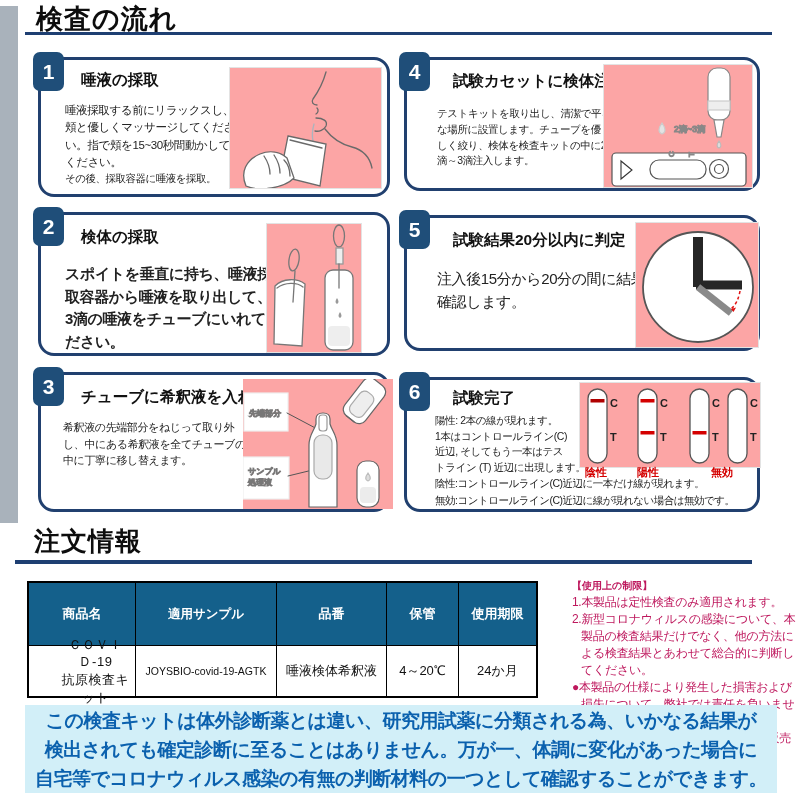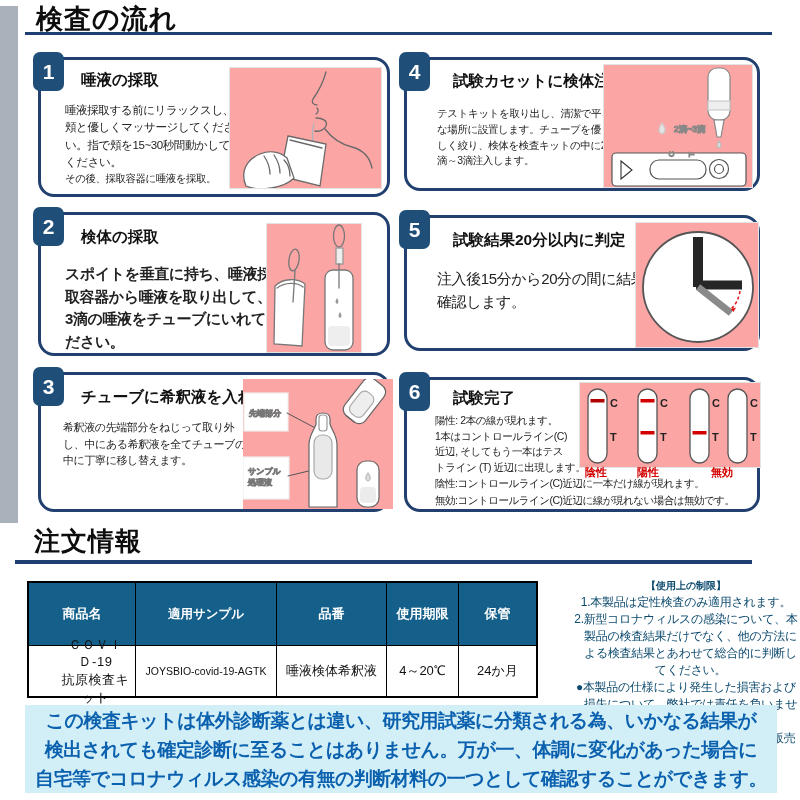--- a/index.html
+++ b/index.html
@@ -52,21 +52,21 @@
     display:grid; grid-template-columns:106px 140px 109px 71px 77px;
     grid-template-rows:62px 50px; border:2px solid #000; background:#000; grid-gap:1px;
   }
   .cell { display:flex; align-items:center; justify-content:center; text-align:center; }
   .th { background:#14608b; color:#fff; font-weight:bold; font-size:13px; }
   .td { background:#fff; font-size:13px; color:#111; }
   .td-name { white-space:pre-line; line-height:1.35; letter-spacing:0.5px;padding-left:27px; }
   .td-code { font-size:10.5px; }
 
   
-  .notes { position:absolute; left:572px; top:579px; width:228px; color:#0c4a6e;text-align:center; }
+  .notes { position:absolute; left:572px; top:579px; width:228px; color:#be185d; }
   .notes-heading { font-size:10px; font-weight:bold; margin-bottom:1px; }
   .note-item { font-size:12px; line-height:1.42; padding-left:9px; text-indent:-9px; letter-spacing:-0.3px; }
 
   
   .disclaimer {
     position:absolute; left:25px; top:705px; width:752px; height:88px;
     background:#d2eff8; display:flex; flex-direction:column; align-items:center; justify-content:center;
   }
   .disclaimer-line { font-size:19px; font-weight:bold; color:#0b61ae; line-height:29px;
                      letter-spacing:-0.5px; white-space:nowrap; }
@@ -265,22 +265,22 @@
   <div class="result-line" style="top:114px;">無効:コントロールライン(C)近辺に線が現れない場合は無効です。</div>
 </div>
 
 <h1 class="sec-title order-title">注文情報</h1>
 <div class="rule order-rule"></div>
 
 <div class="info-table">
   <div class="cell th">商品名</div>
   <div class="cell th" style="font-size:12.5px;">適用サンプル</div>
   <div class="cell th">品番</div>
+  <div class="cell th">保管</div>
   <div class="cell th">使用期限</div>
-  <div class="cell th">保管</div>
   <div class="cell td td-name">ＣＯＶＩＤ-19
 抗原検査キット</div>
   <div class="cell td td-code">JOYSBIO-covid-19-AGTK</div>
   <div class="cell td">唾液検体希釈液</div>
   <div class="cell td">4～20℃</div>
   <div class="cell td">24か月</div>
 </div>
 
 <div class="notes">
   <div class="notes-heading">【使用上の制限】</div>

